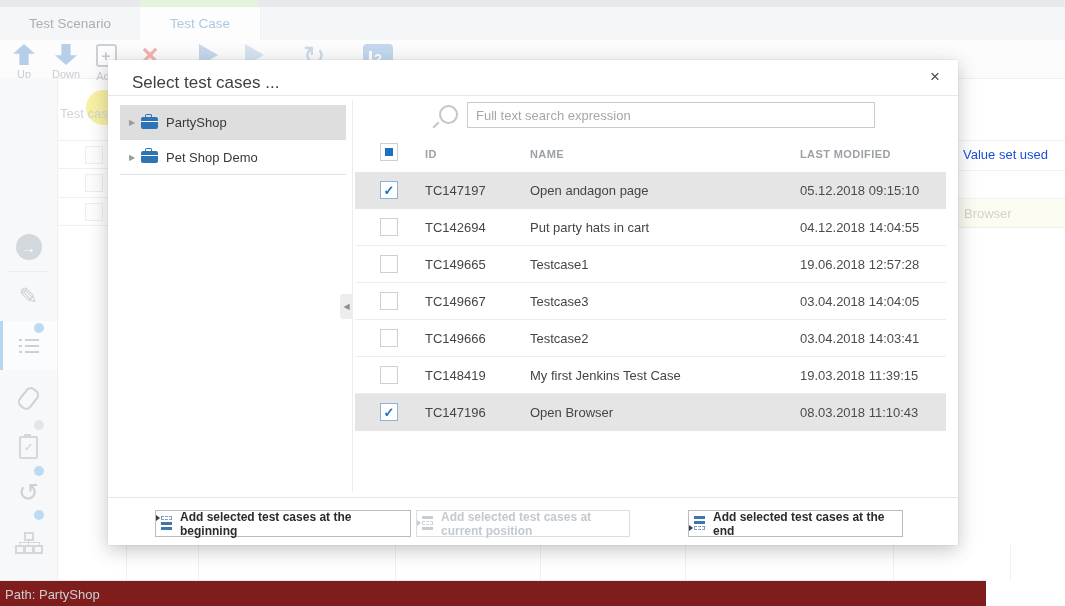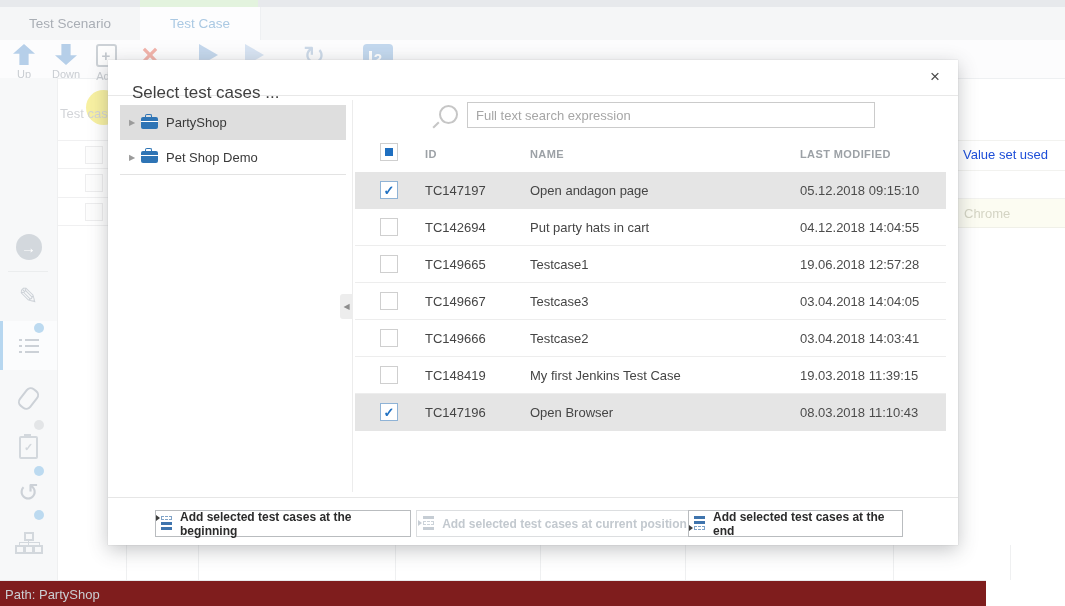--- a/index.html
+++ b/index.html
@@ -80,21 +80,21 @@
   .sitemap-ico .sq.t { left:9px; top:0; }
   .sitemap-ico .sq.b1 { left:0; top:13px; } .sitemap-ico .sq.b2 { left:9px; top:13px; } .sitemap-ico .sq.b3 { left:18px; top:13px; }
   .sitemap-ico .hbar { position:absolute; left:4px; top:10px; width:20px; height:1px; background:#d3d8dd; }
   .sitemap-ico .vbar { position:absolute; width:1px; height:3px; background:#d3d8dd; top:10px; }
   .sitemap-ico .v1 { left:4px; } .sitemap-ico .v2 { left:13px; top:7px; height:6px; } .sitemap-ico .v3 { left:24px; }
 
   
   #dialog { left:108px; top:60px; width:850px; height:485px; background:#ffffff; z-index:5;
             box-shadow:0 5px 18px rgba(60,64,70,.30), 0 0 1px #cfcfcf; }
   #dlg-header { position:absolute; left:0; top:0; width:850px; height:35px; border-bottom:1px solid #e8e8e8; }
-  #dlg-title { position:absolute; left:24px; top:23px; font-size:17px; color:#3f3f3f; }
+  #dlg-title { position:absolute; left:24px; top:13px; font-size:17px; color:#3f3f3f; }
   #dlg-close { position:absolute; right:12px; top:6px; width:22px; height:22px; text-align:center;
                font-size:17px; color:#4a4a4a; cursor:pointer; line-height:22px; }
 
   #tree { position:absolute; left:12px; top:45px; width:226px; }
   .tree-item { height:35px; display:flex; align-items:center; padding-left:9px; box-sizing:border-box; background:#ffffff; }
   .tree-item.selected { background:#dedede; }
   .tree-item:last-child { border-bottom:1px solid #e3e3e3; }
   .tree-caret { font-size:8px; color:#9b9b9b; width:12px; }
   .briefcase-ico { width:17px; height:12px; background:#2e74b5; border-radius:2px; position:relative; margin-right:8px; }
   .briefcase-ico::before { content:""; position:absolute; top:-3px; left:4px; width:7px; height:3px;
@@ -210,21 +210,21 @@
 <div class="bg-hline" style="left:57px;top:225px;width:51px;"></div>
 <div class="bg-cb" style="left:85px;top:146px;"></div>
 <div class="bg-cb" style="left:85px;top:174px;"></div>
 <div class="bg-cb" style="left:85px;top:203px;"></div>
 
 <div class="abs" id="bg-right-col">
   <div class="bg-right-line" style="top:62px;"></div>
   <div id="bg-right-header">Value set used</div>
   <div class="bg-right-line" style="top:92px;"></div>
   <div id="bg-chrome-row">
-    <span>Chrome</span>
+    <span>Browser</span>
   </div>
 </div>
 
 <div class="bg-vline" style="left:126px;top:545px;height:35px;"></div>
 <div class="bg-vline" style="left:198px;top:545px;height:35px;"></div>
 <div class="bg-vline" style="left:395px;top:545px;height:35px;"></div>
 <div class="bg-vline" style="left:540px;top:545px;height:35px;"></div>
 <div class="bg-vline" style="left:685px;top:545px;height:35px;"></div>
 <div class="bg-vline" style="left:893px;top:545px;height:35px;"></div>
 <div class="bg-vline" style="left:1010px;top:545px;height:35px;"></div>
@@ -378,21 +378,21 @@
   <div class="fbtn" style="left: 47px; width: 256px;">
     <span class="ins-ico ins-top">
       <span class="tri"></span>
           <span class="dash"></span>
           <span class="bar b1"></span>
           <span class="bar b2"></span>
     </span>
     <span class="fbtn-label">Add selected test cases at the beginning</span>
   </div>
 
-  <div class="fbtn disabled" style="left: 308px; width: 273px;">
+  <div class="fbtn disabled" style="left: 308px; width: 214px;">
     <span class="ins-ico ins-mid">
       <span class="tri"></span>
           <span class="dash"></span>
           <span class="bar b1"></span>
           <span class="bar b2"></span>
     </span>
     <span class="fbtn-label">Add selected test cases at current position</span>
   </div>
 
   <div class="fbtn" style="left: 580px; width: 215px;">

